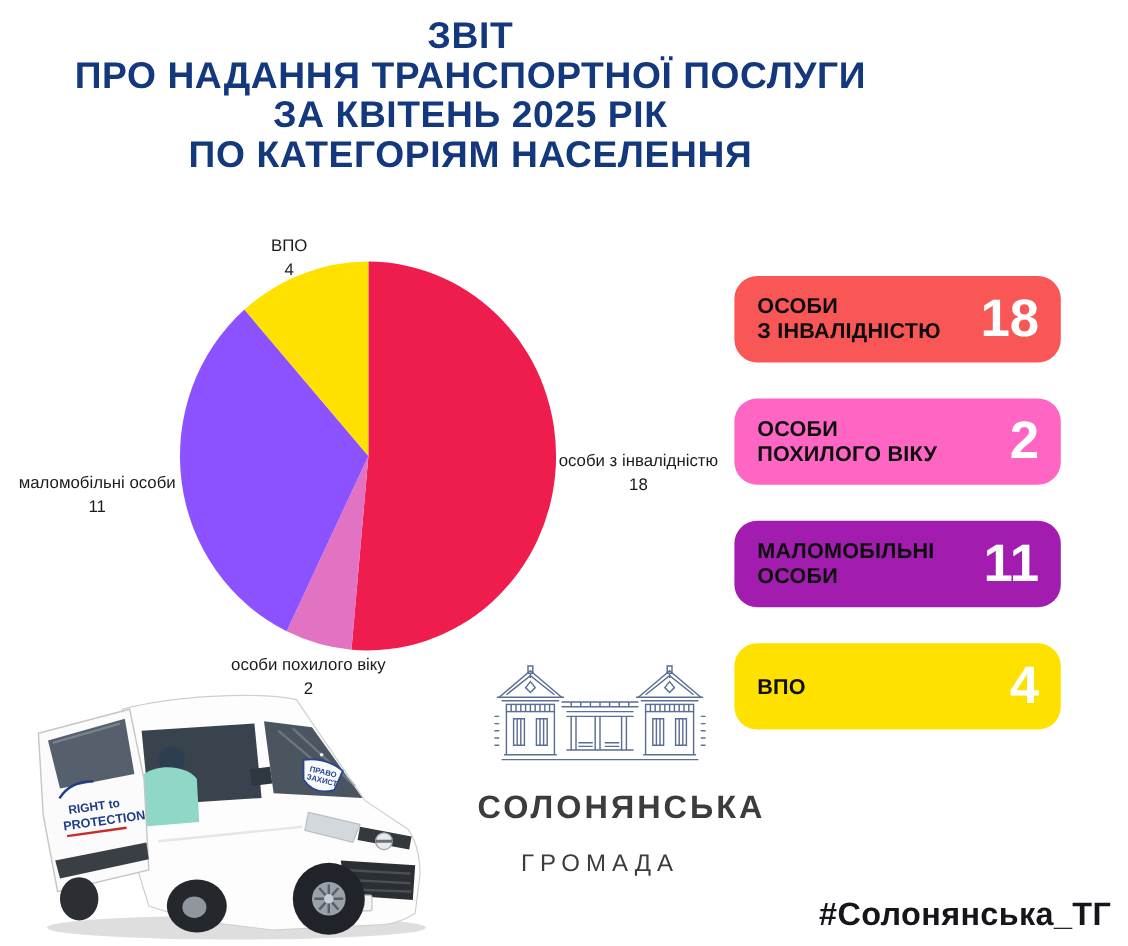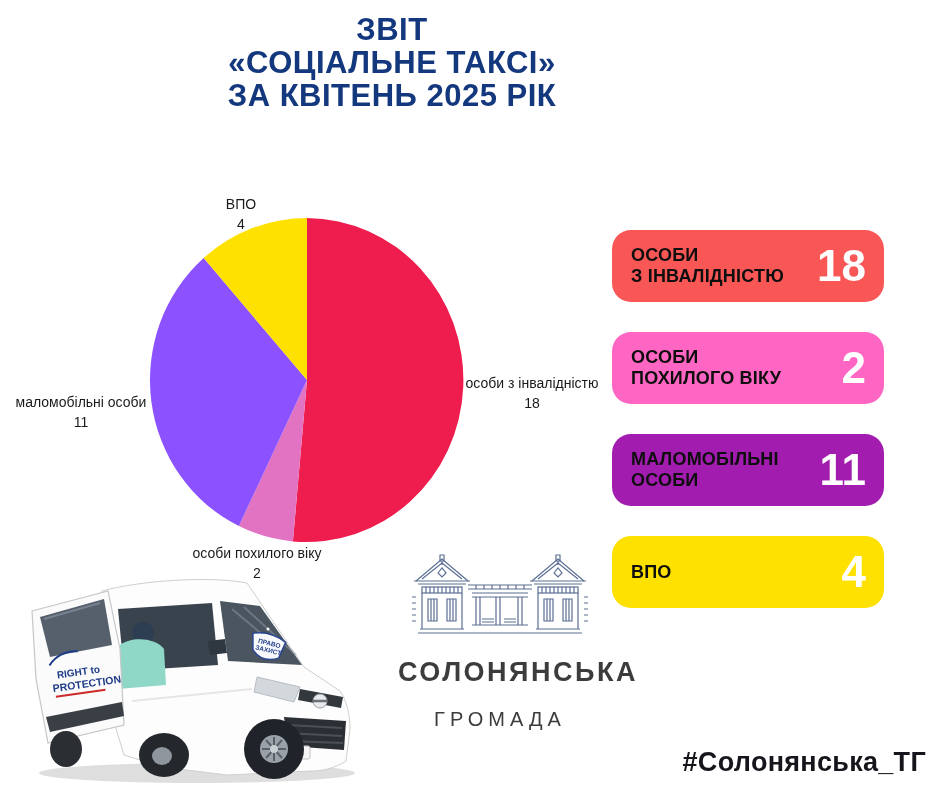--- a/index.html
+++ b/index.html
@@ -46,22 +46,23 @@
     position:absolute;right:14px;top:747px;font-weight:700;font-size:27px;letter-spacing:.3px;
   }
 </style>
 </head>
 <body>
 
 <div id="canvas">
 
   <div class="title-block" style="color: rgb(20, 56, 126);">
     <div>ЗВІТ</div>
-    <div>«СОЦІАЛЬНЕ ТАКСІ»</div>
+    <div>ПРО НАДАННЯ ТРАНСПОРТНОЇ ПОСЛУГИ</div>
     <div>ЗА КВІТЕНЬ 2025 РІК</div>
+    <div>ПО КАТЕГОРІЯМ НАСЕЛЕННЯ</div>
   </div>
 
   <svg class="pie-svg" width="325" height="334" viewBox="145 213 325 334">
     <path d="M307,380 L307,218 A157,162 0 1 1 292.9,541.4 Z" style="fill: rgb(238, 29, 78);"></path>
     <path d="M307,380 L292.9,541.4 A157,162 0 0 1 238.9,526.0 Z" style="fill: rgb(226, 115, 194);"></path>
     <path d="M307,380 L238.9,526.0 A157,162 0 0 1 203.7,258.0 Z" style="fill: rgb(140, 82, 255);"></path>
     <path d="M307,380 L203.7,258.0 A157,162 0 0 1 307,218 Z" style="fill: rgb(255, 225, 0);"></path>
   </svg>
 
   <div class="pie-label" style="left:201px;top:194px;width:80px;">

